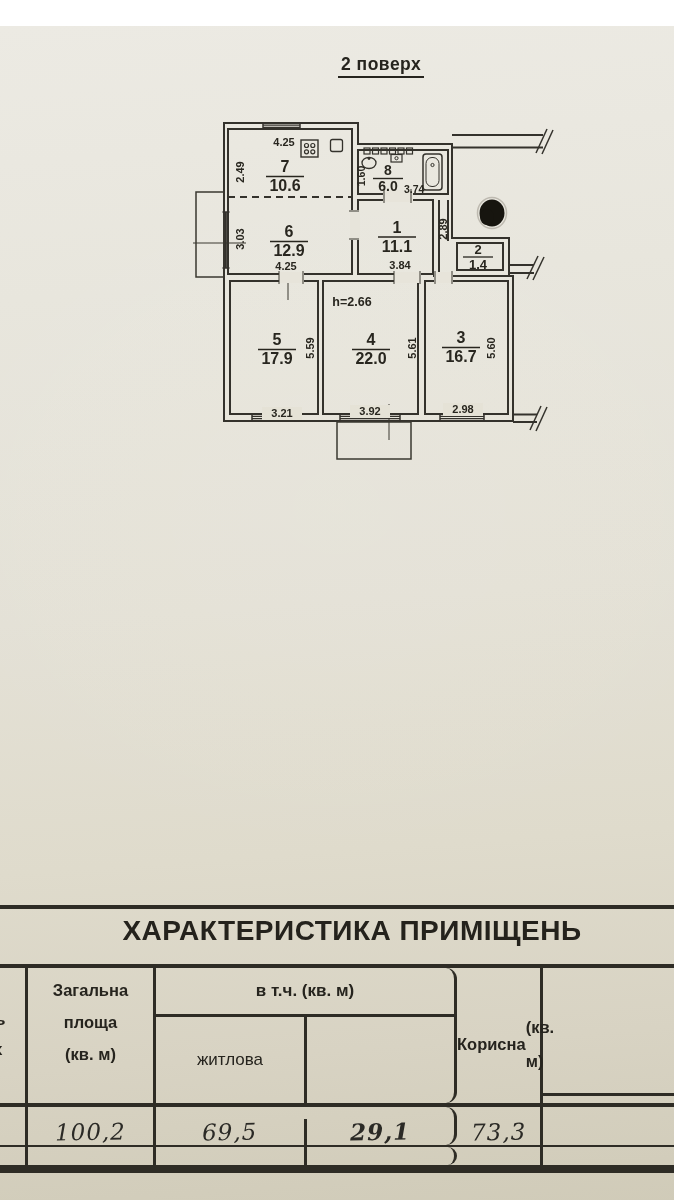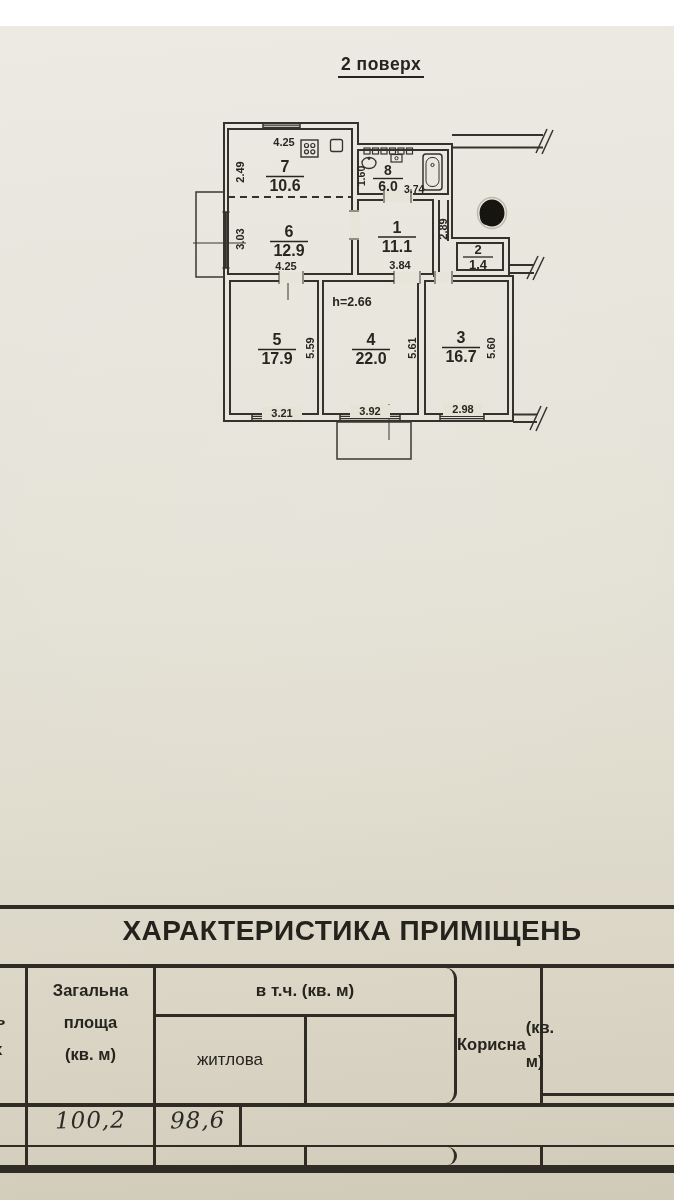--- a/index.html
+++ b/index.html
@@ -40,21 +40,21 @@
   .c2top{height:46px;border-bottom:3px solid #2e2c25;display:flex;align-items:center;justify-content:center;
          font-size:17px;font-weight:bold;}
   .c2bot{flex:1;display:flex;}
   .c2a{width:148px;border-right:3px solid #2e2c25;display:flex;align-items:center;justify-content:center;
        font-size:17px;font-weight:normal;}
   .c2b{flex:1;display:flex;align-items:center;justify-content:center;font-size:17px;font-weight:bold;}
   .hdr .c3{display:flex;flex-direction:row;align-items:center;padding-top:16px;
            font-size:16.5px;font-weight:bold;line-height:34px;}
   .c4div{position:absolute;left:0;right:0;top:125px;height:2.5px;background:#2e2c25;}
   .frag{position:absolute;font-size:17px;font-weight:bold;}
-  .vals>div{display:flex;align-items:flex-start;justify-content:center;}
+  .vals>div{display:flex;align-items:flex-end;justify-content:center;}
   .hw{font-family:"DejaVu Serif",serif;font-style:italic;font-size:23px;
       color:#2b2a26;letter-spacing:1px;transform:rotate(-1deg);}
 </style>
 </head>
 <body>
 
 <div class="sheet">
 
   <div class="floor-title">2 поверх</div>
 
@@ -277,22 +277,30 @@
       <div class="c4">
         <div class="c4div"></div>
       </div>
     </div>
 
     <div class="vals">
       <div class="c0"></div>
       <div class="c1">
           <span class="hw">100,2</span>
         </div>
+      <div class="c2" style="display:flex;">
+        <div class="c2a" style="border-right-width:3px;">
+            <span class="hw">69,5</span>
+          </div>
+        <div class="c2b">
+            <span class="hw">29,1</span>
+          </div>
+      </div>
       <div class="c3">
-          <span class="hw">98,6</span>
+          <span class="hw">73,3</span>
         </div>
       <div class="c4"></div>
     </div>
 
     <div class="empty">
       <div class="c0"></div>
       <div class="c1"></div>
       <div class="c2" style="display:flex;">
         <div class="c2a"></div>
         <div class="c2b"></div>

